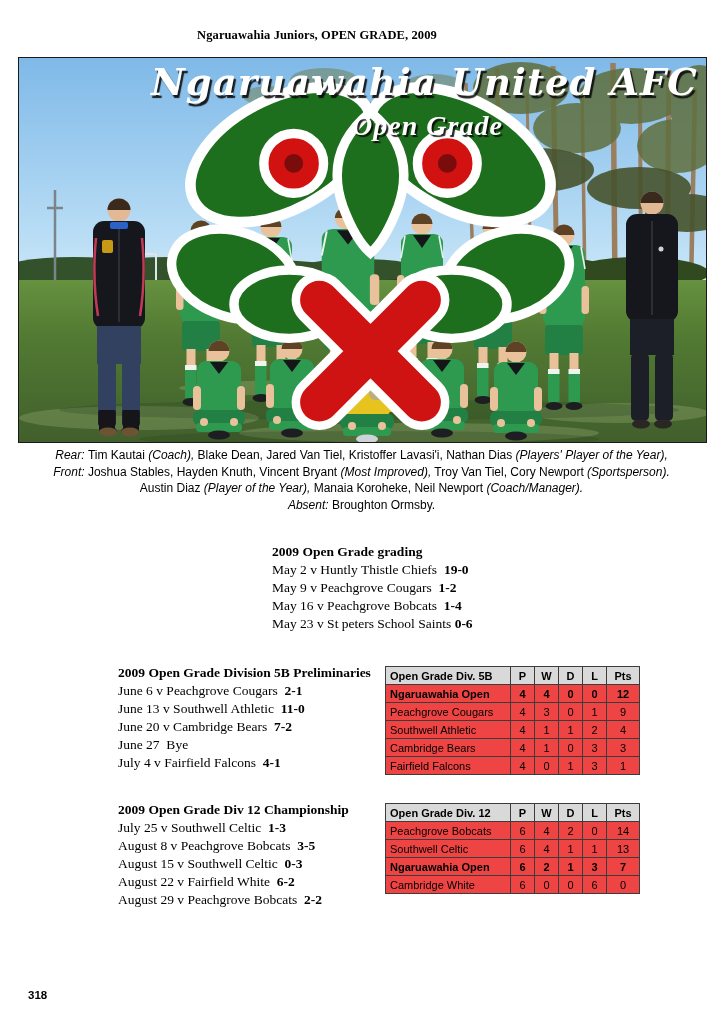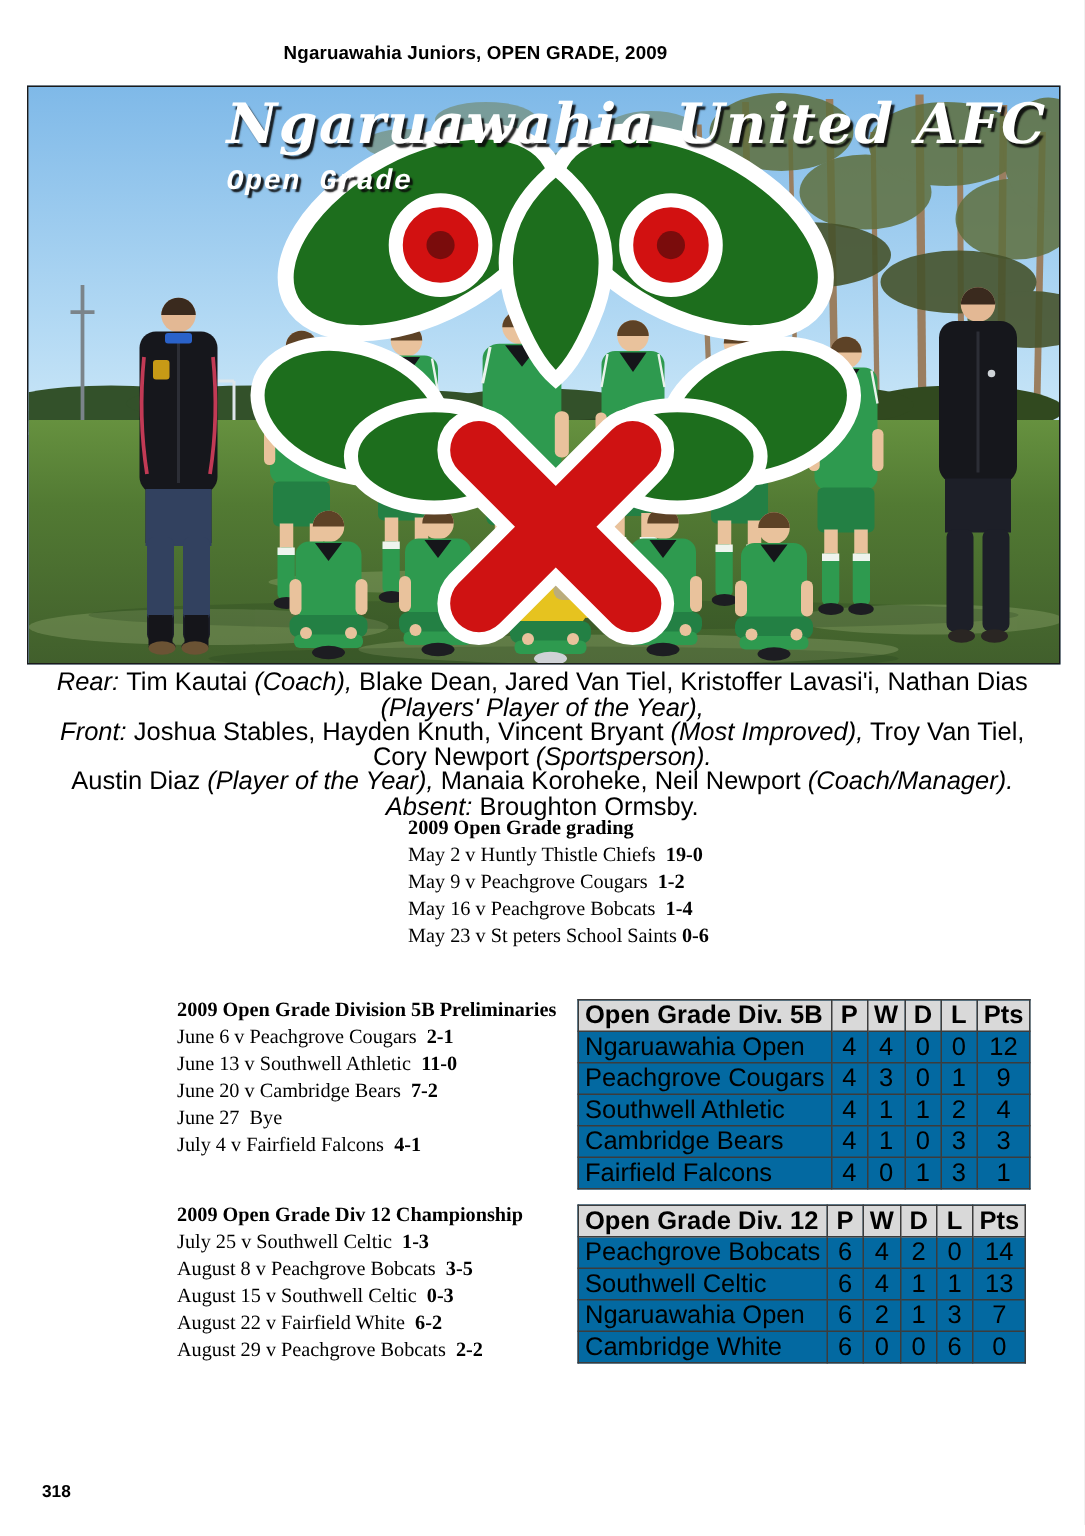--- a/index.html
+++ b/index.html
@@ -6,77 +6,77 @@
   .page{
     position:relative;width:723px;height:1024px;margin:0 auto;
     background:#ffffff;overflow:hidden;
     font-family:"Liberation Sans",sans-serif;color:#000;
   }
   .it{font-style:italic;}
   .bd{font-weight:bold;}
 
   .page-header{
     position:absolute;top:28px;left:0;width:634px;text-align:center;
-    font-size:12.5px;font-weight:bold;letter-spacing:.1px;
+    font-size:12.5px;font-weight:bold;letter-spacing:.1px;font-family:Liberation Serif, serif;
   }
 
   
   .photo{
     position:absolute;left:18px;top:57px;width:687px;height:384px;
     border:1px solid #1a1a1a;background:#9cc8ec;overflow:hidden;
   }
   .photo svg{display:block;width:100%;height:100%;}
   .photo-title{
     position:absolute;left:132px;right:2px;top:2px;text-align:center;
     font-family:"DejaVu Serif",serif;font-style:italic;font-weight:bold;
     font-size:37px;color:#ffffff;letter-spacing:1px;white-space:nowrap;
     text-shadow:2px 3px 1px rgba(10,10,10,.9);
   }
   .photo-subtitle{
-    position:absolute;left:132px;right:2px;top:52px;
-    font-family:Liberation Mono, monospace;font-style:italic;font-weight:bold;
-    font-size:19px;color:#ffffff;letter-spacing:1px;
+    position:absolute;left:132px;right:2px;top:52px;text-align:center;
+    font-family:Liberation Serif, serif;font-style:italic;font-weight:bold;
+    font-size:28px;color:#ffffff;letter-spacing:1px;
     text-shadow:2px 2px 1px rgba(10,10,10,.9);
   }
   .club-logo{position:absolute;left:8px;top:3px;width:120px;height:106px;}
 
   
   .caption{
     position:absolute;top:447px;left:25px;width:673px;text-align:center;
-    font-size:17px;line-height:16.5px;
+    font-size:12px;line-height:16.5px;
   }
 
   
   .serif-block{
     position:absolute;font-family:"Liberation Serif",serif;
     font-size:13.5px;line-height:18px;
   }
   .serif-block .heading{font-weight:bold;}
   .match-line{white-space:pre-wrap;}
   .grading-block{top:543px;left:272px;}
   .div5b-block{top:664px;left:118px;width:262px;}
   .div12-block{top:801px;left:118px;width:262px;}
 
   
   .standings{
     position:absolute;border-collapse:collapse;
-    font-family:"Liberation Sans",sans-serif;font-size:17px;
-    background:#0369a1;
+    font-family:"Liberation Sans",sans-serif;font-size:11px;
+    background:#ef4444;
   }
   .standings-5b{top:666px;left:385px;}
   .standings-12{top:803px;left:385px;padding-left:20px;}
   .standings th,.standings td{
     border:1px solid #3c3c3c;height:17px;padding:0 4px;
     text-align:center;white-space:nowrap;
   }
   .standings th{background:#d9d9d9;font-weight:bold;}
   .standings .team{width:116px;text-align:left;}
   .standings .n{width:15px;}
   .standings .pts{width:24px;}
-  .standings tr.emph td{font-weight:normal;}
+  .standings tr.emph td{font-weight:bold;}
 
   .page-number{
     position:absolute;left:28px;top:989px;
     font-size:11.5px;font-weight:bold;
   }
 </style>
 </head>
 <body>
 
 <div class="page">

